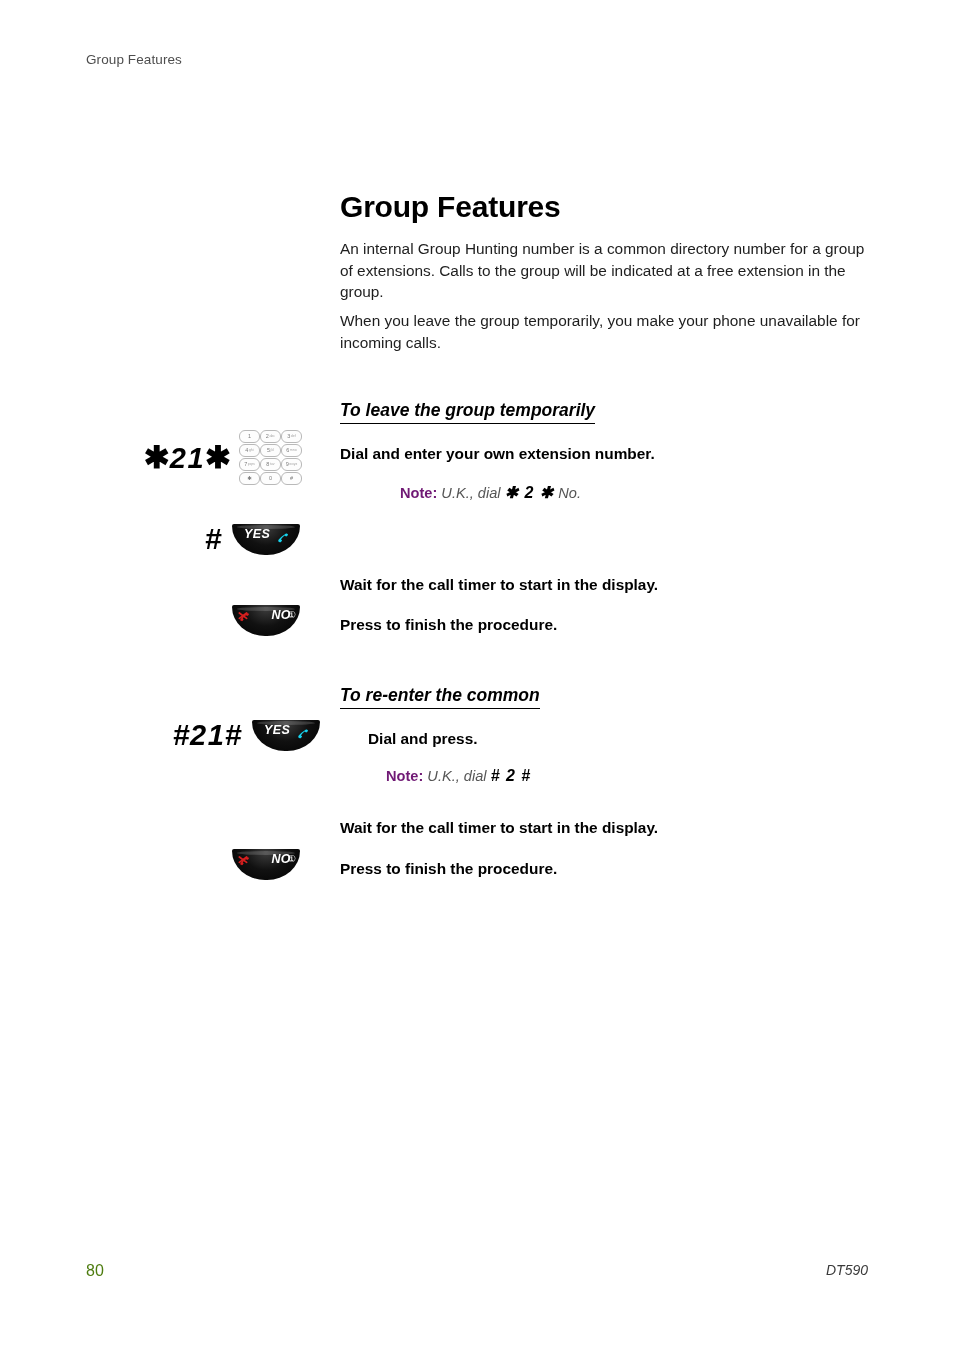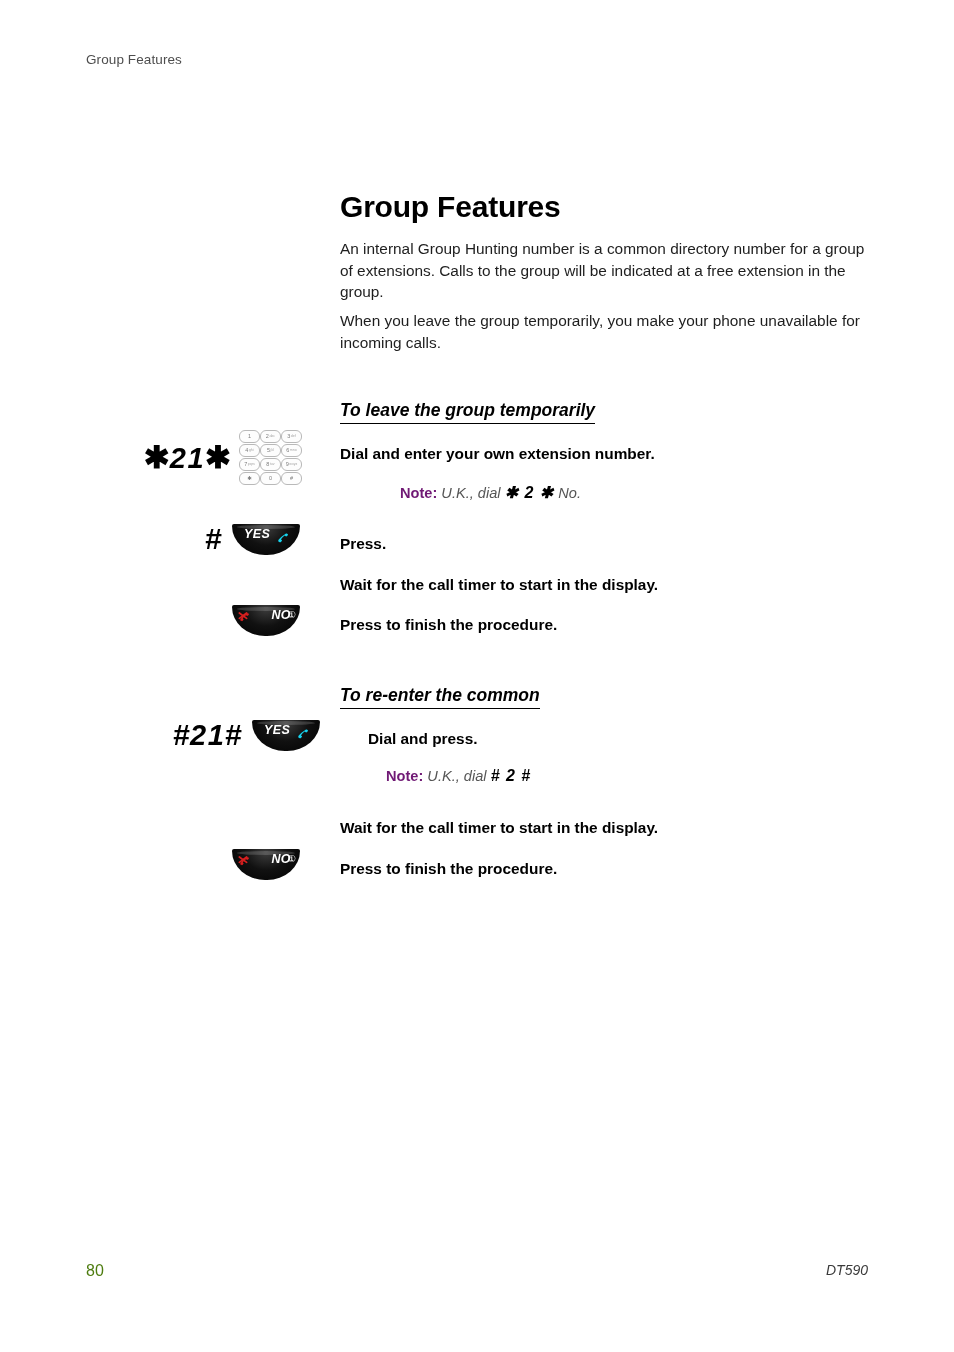--- a/index.html
+++ b/index.html
@@ -315,21 +315,20 @@
     <span>U.K., dial</span>
     <span class="keycode">✱ 2 ✱</span>
     <span>No.</span>
   </div>
 
   <div class="icon-col" style="top:522px;">
     <span class="dialcode"><span class="sym hash">#</span></span><span class="phone-btn yes"><span class="cap"></span><span class="lbl">YES</span><span class="handset"><svg viewBox="0 0 24 24" width="16" height="16">
             <path d="M5.5 19.2c-0.9-0.9-0.8-2.2 0.2-3.4 2.6-3.3 6.2-6.4 9.8-8.4 1.4-0.8 2.7-0.7 3.5 0.2 0.7 0.8 0.5 1.8-0.5 2.4-0.6 0.4-1.3 0.8-1.9 1.3l-2.1-1.4c-2.1 1.5-4.1 3.4-5.5 5.4l1.6 1.9c-0.5 0.6-1 1.3-1.4 1.9-0.7 1.1-1.9 1.2-2.7 0.3z" fill="#17d4ef"></path>
           </svg></span></span>
   </div>
-  <div class="text-col step-text" style="top:534px;">Press.</div>
 
   <div class="text-col step-text" style="top:575px;">Wait for the call timer to start in the display.</div>
 
   <div class="icon-col" style="top:605px;">
     <span class="phone-btn no"><span class="cap"></span><span class="handset-cross"><svg viewBox="0 0 26 24" width="18" height="16">
             <path d="M3.5 17.5c-0.8-0.8-0.7-2 0.2-3 2.3-2.9 5.5-5.7 8.7-7.5 1.2-0.7 2.4-0.6 3.1 0.2 0.6 0.7 0.4 1.6-0.4 2.1-0.5 0.3-1.1 0.7-1.7 1.1l-1.9-1.2c-1.9 1.3-3.6 3-4.9 4.8l1.4 1.7c-0.4 0.5-0.9 1.1-1.2 1.7-0.6 1-1.7 1.1-2.4 0.3z" fill="#d81f1f"></path>
             <path d="M1.5 6.0 L12.5 14.0" stroke="#d81f1f" stroke-width="2.6" stroke-linecap="round"></path>
             <path d="M12.5 6.0 L1.5 14.0" stroke="#d81f1f" stroke-width="2.6" stroke-linecap="round"></path>
           </svg></span><span class="lbl">NO</span><span class="onebadge">①</span></span>
   </div>

